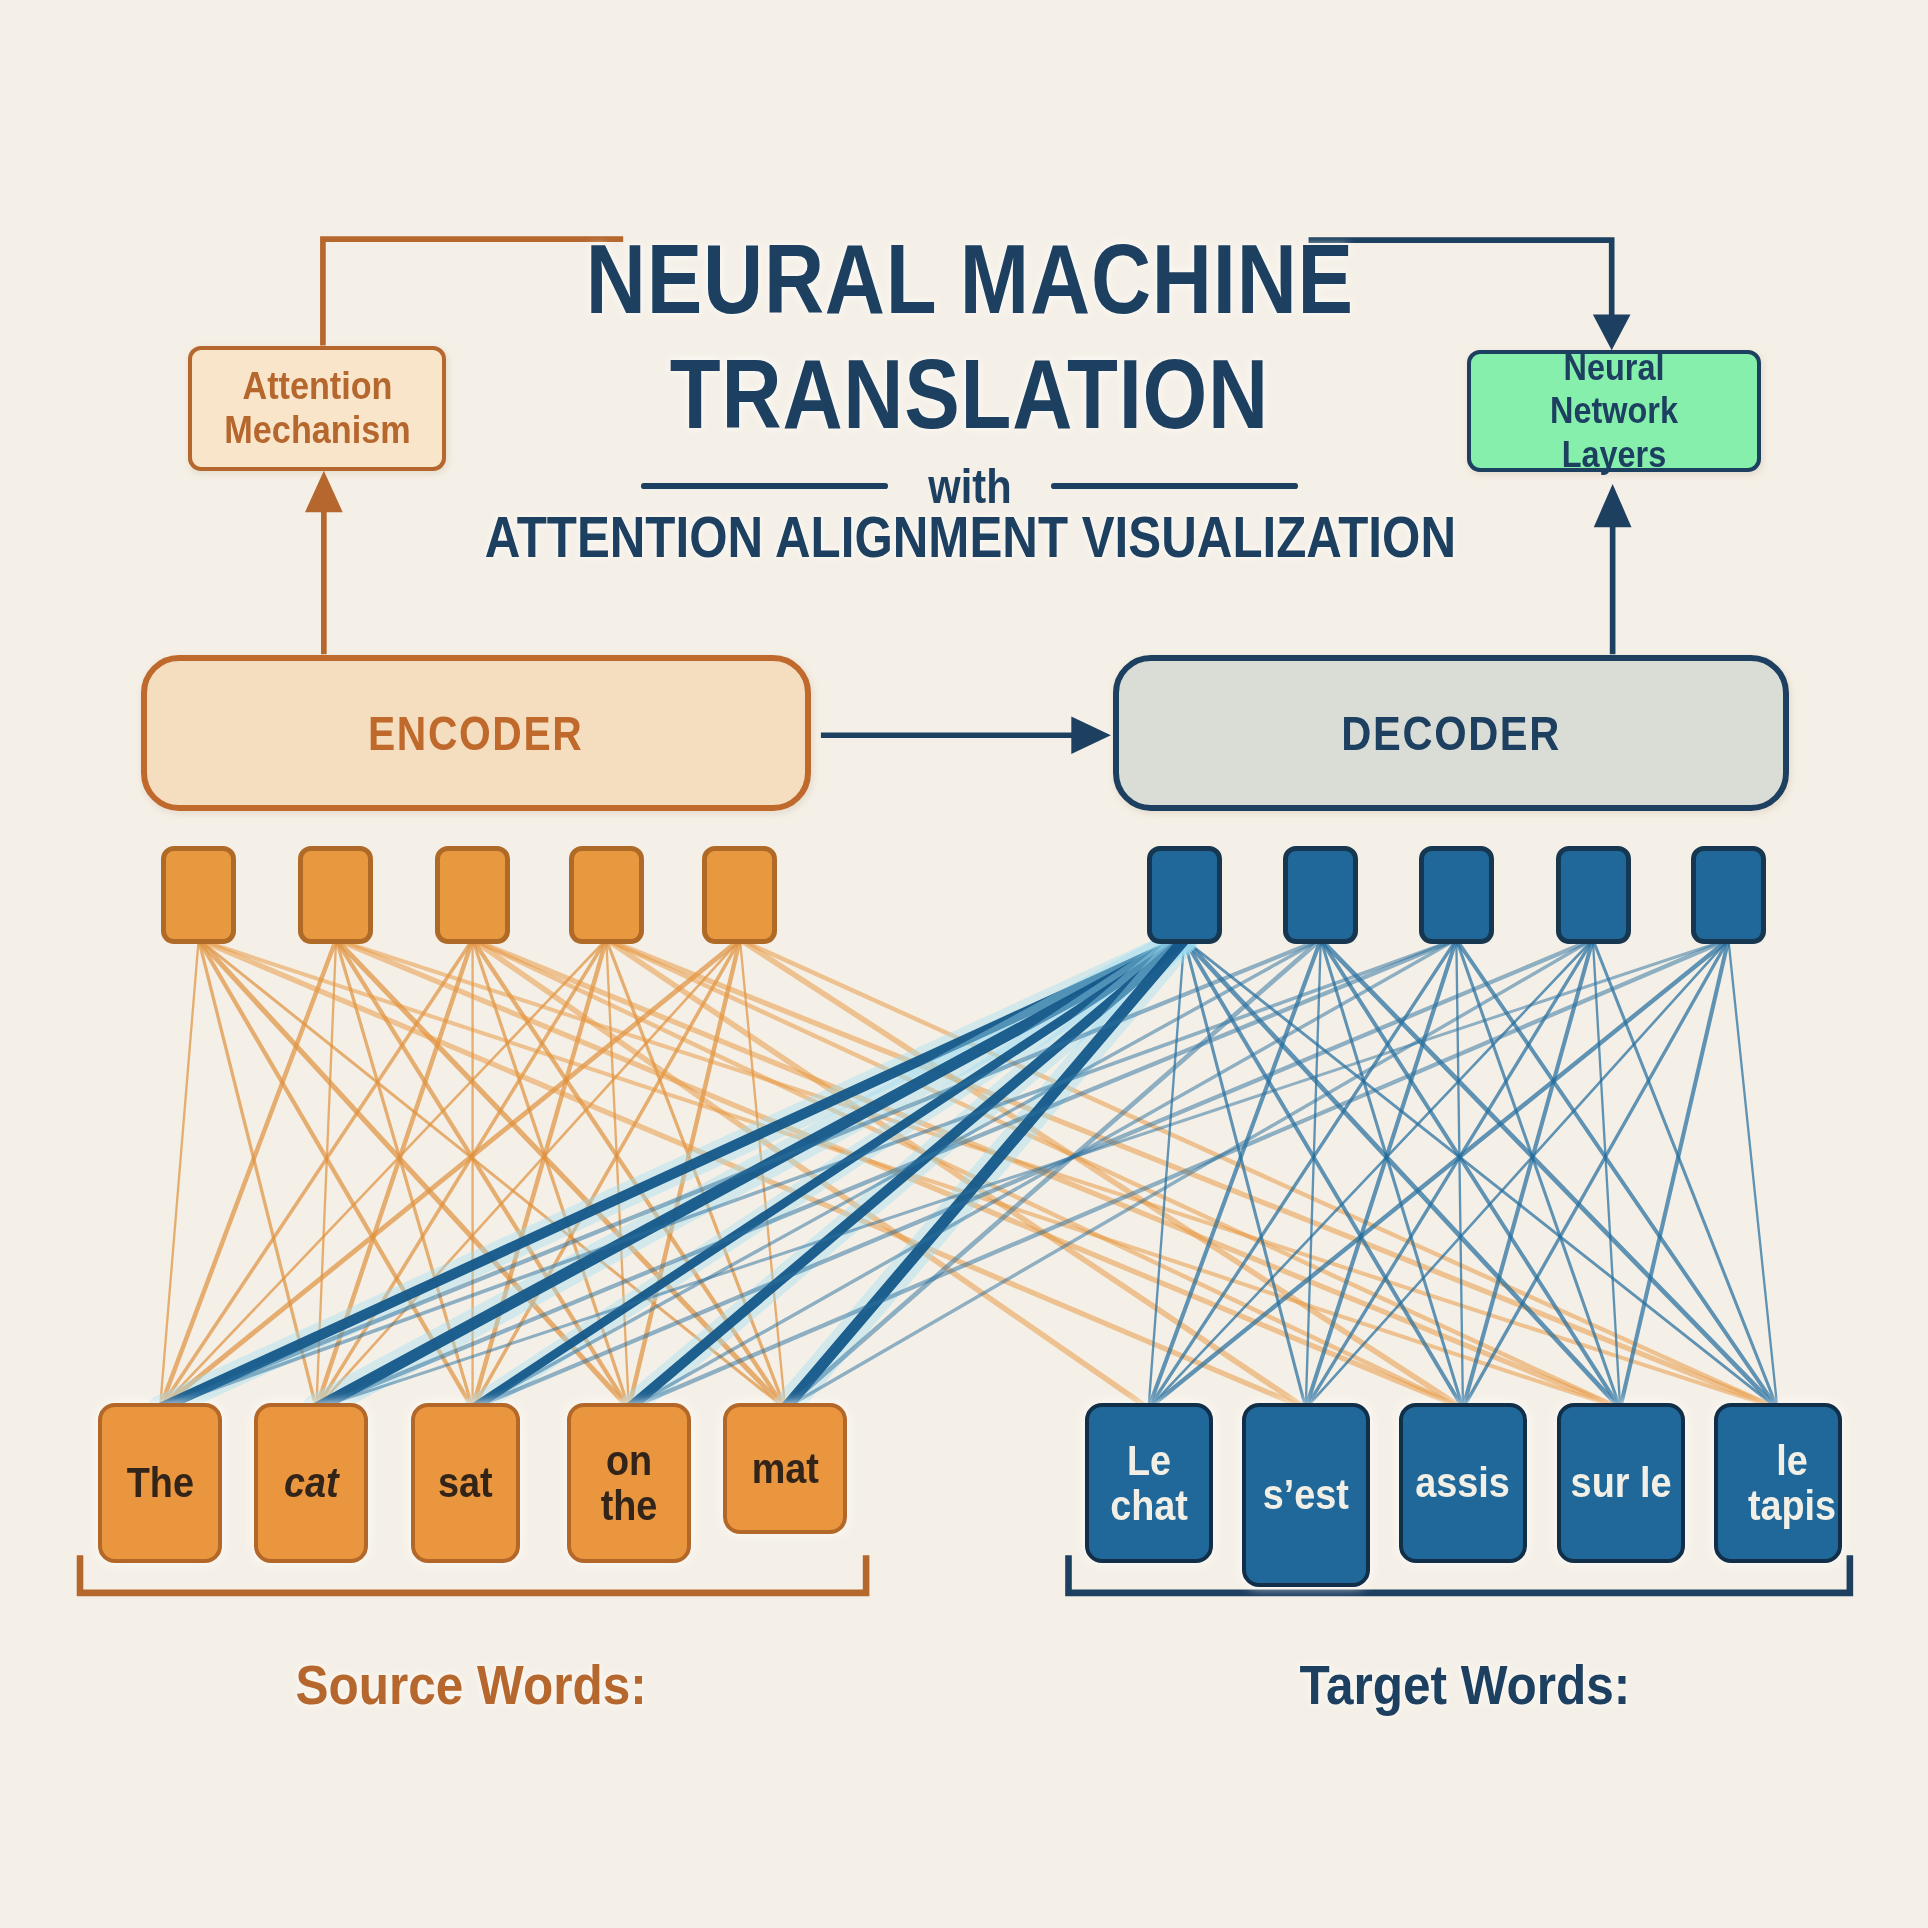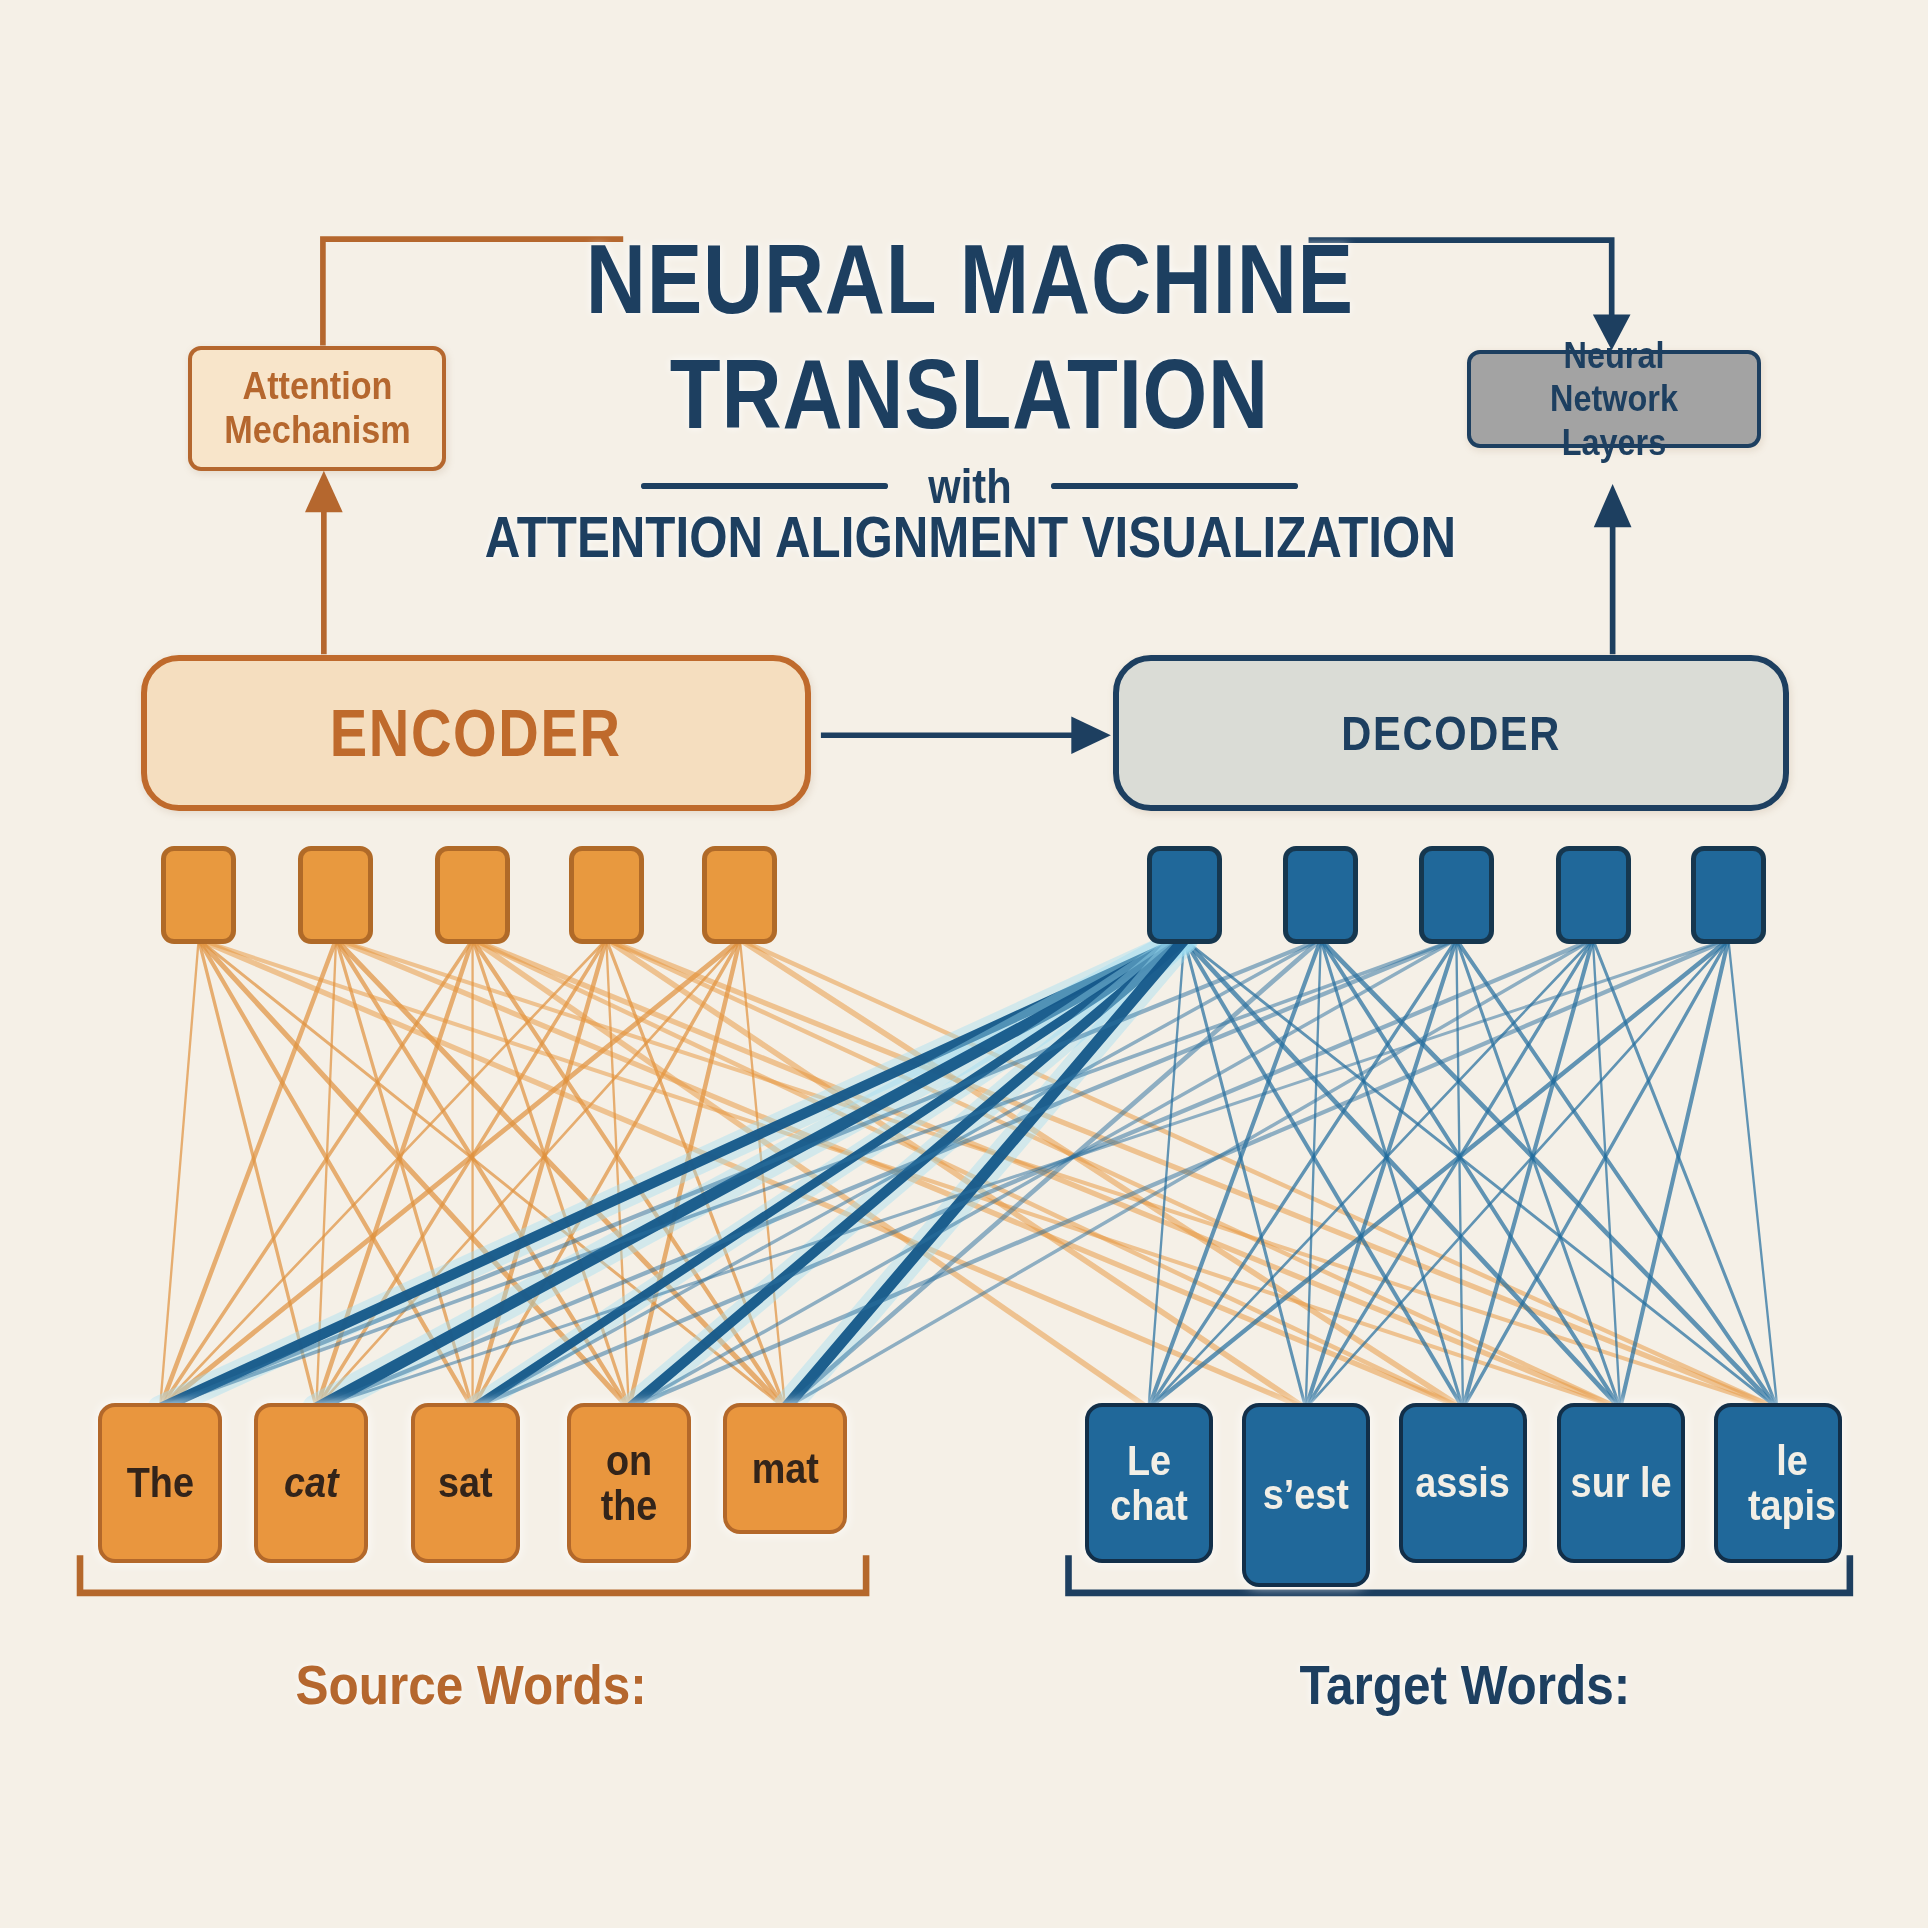--- a/index.html
+++ b/index.html
@@ -33,26 +33,26 @@
   .node-box{
     display:flex;align-items:center;justify-content:center;text-align:center;
     box-sizing:border-box;z-index:2;font-weight:700;
     box-shadow:1.9px 2.8px 7.5px rgba(160,130,95,.18);
   }
   #attention-box{
     left:188px;top:346px;width:258px;height:125px;border:4.7px solid #b5672e;border-radius:13px;
     background:#f8e5ca;color:#b5672e;font-size:38px;line-height:1.15;padding:0 26px;
   }
   #layers-box{
-    left:1467px;top:350px;width:294px;height:98px;border:4.7px solid #1d3f60;border-radius:13px;
-    background:#a3a3a3;color:#1d3f60;font-size:36px;line-height:1.2;padding:0 28px;
+    left:1467px;top:350px;width:294px;height:122px;border:4.7px solid #1d3f60;border-radius:13px;
+    background:#86efac;color:#1d3f60;font-size:36px;line-height:1.2;padding:0 28px;
   }
   #encoder-box{
     left:141px;top:655px;width:670px;height:156px;border:6.6px solid #bf6a2c;border-radius:38px;
-    background:#f5debf;color:#bf6a2c;font-size:66px;letter-spacing:1.9px;
+    background:#f5debf;color:#bf6a2c;font-size:48px;letter-spacing:1.9px;
   }
   #decoder-box{
     left:1113px;top:655px;width:676px;height:156px;border:6.6px solid #1d3f60;border-radius:38px;
     background:#dadcd6;color:#1d3f60;font-size:49px;letter-spacing:1.9px;
   }
 
   .state-square{
     position:absolute;width:75px;height:98px;border-radius:13px;box-sizing:border-box;z-index:2;
   }
   .state-square.enc{background:#e8993f;border:5.6px solid #b06a28;}

